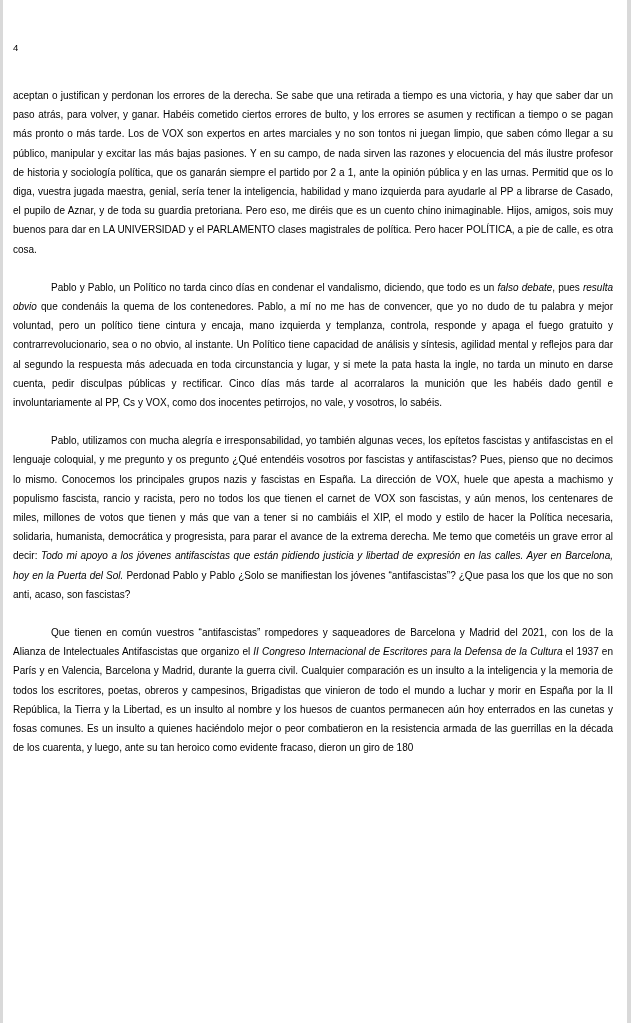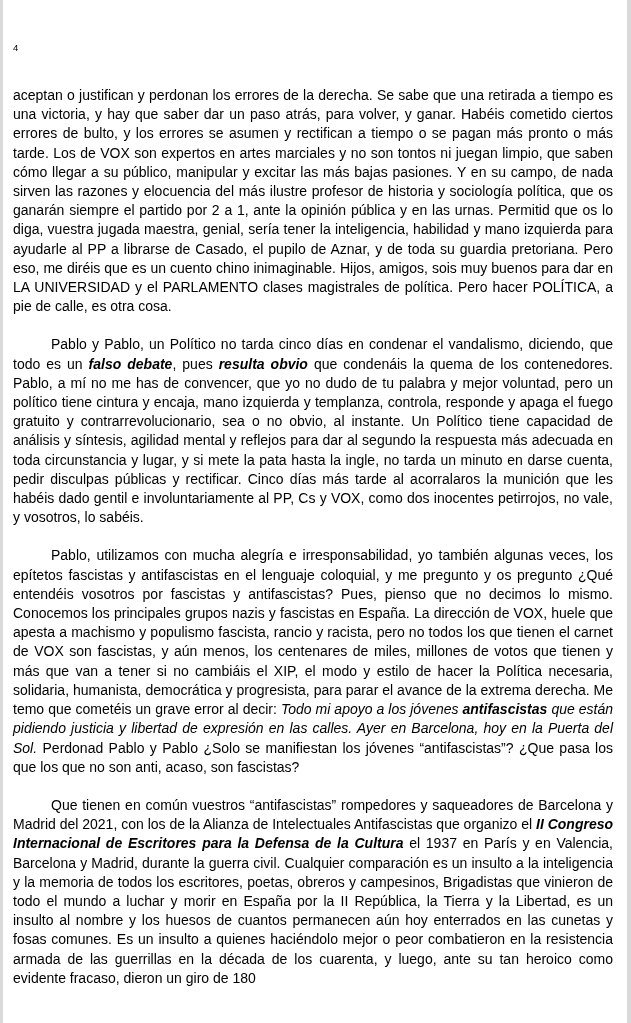--- a/index.html
+++ b/index.html
@@ -43,39 +43,39 @@
   }
   .page-number {
     font-size: 9.5px;
     line-height: 12px;
     margin-top: 42px;
     margin-bottom: 0;
     color: #000;
   }
   .body-text {
     margin: 0;
-    font-size: 14px;
+    font-size: 10px;
     line-height: 19.2px;
     text-align: justify;
     text-justify: inter-word;
     color: #000;
     hyphens: none;
   }
   .para-first {
     margin-top: 32px;
   }
   .para {
     margin-top: 19px;
     text-indent: 38px;
   }
   i, em {
     font-style: italic;
   }
   b, strong {
-    font-weight: bold;
+    font-weight: normal;
   }
 </style>
 </head>
 <body>
 
 <div class="page">
   <div class="edge-left"></div>
   <div class="edge-right"></div>
 
   <div class="content">

